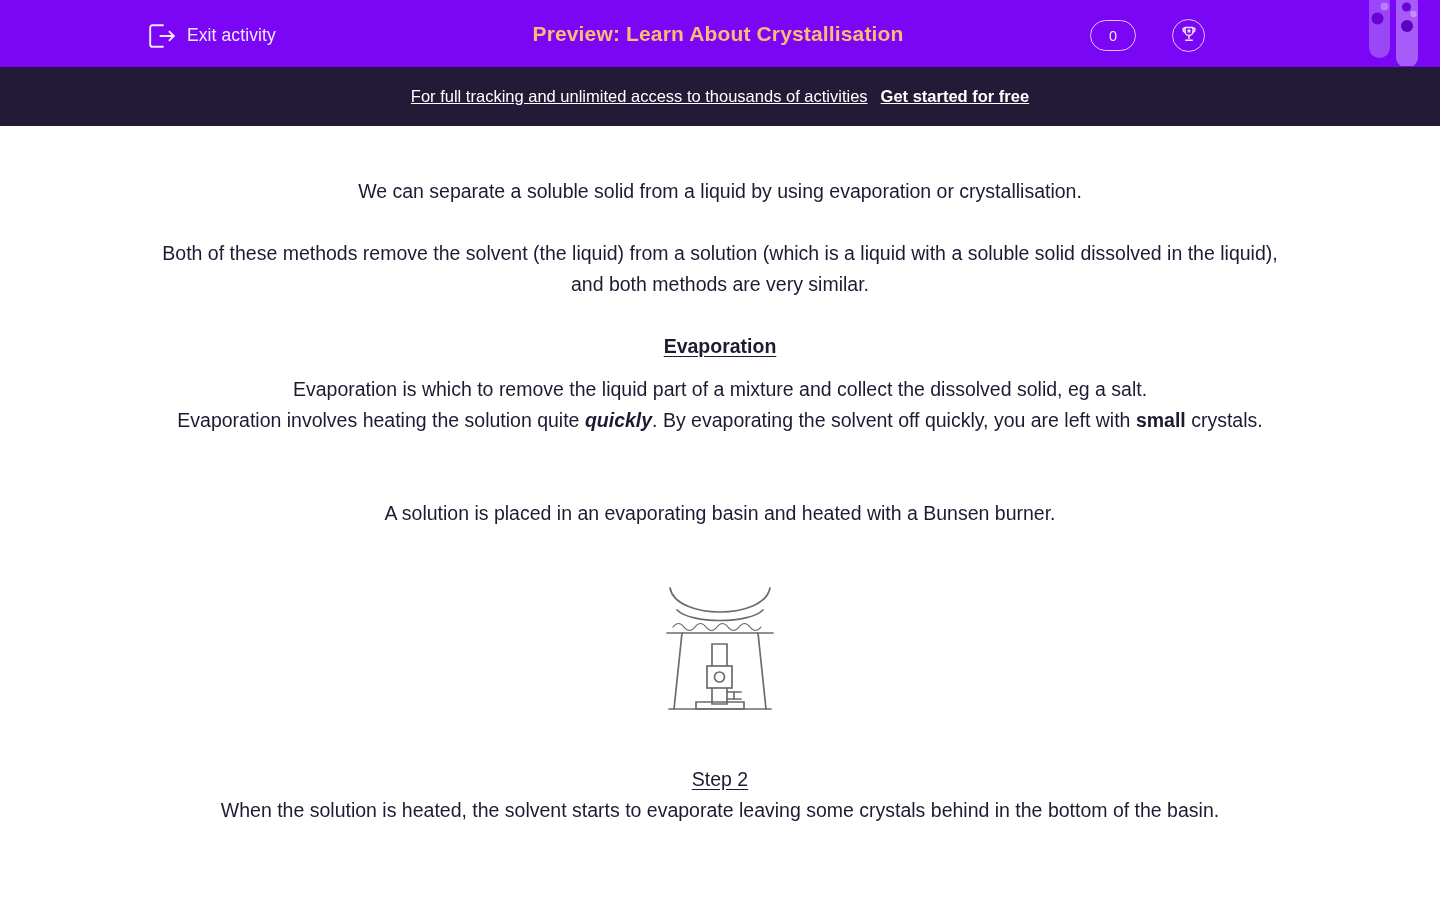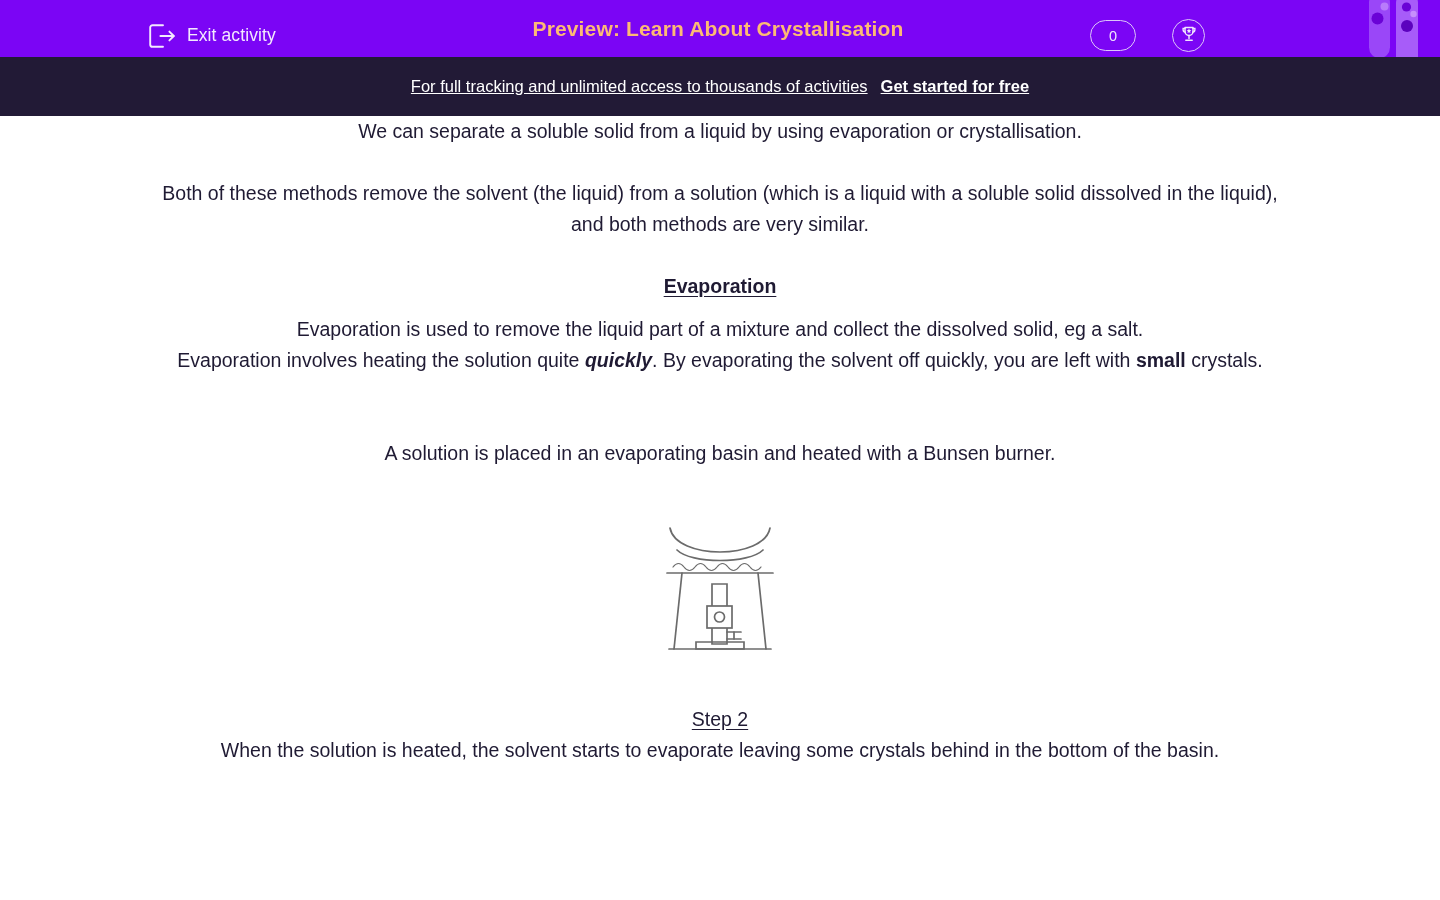--- a/index.html
+++ b/index.html
@@ -8,21 +8,21 @@
     width: 1440px;
     height: 900px;
     overflow: hidden;
     background: #ffffff;
     font-family: "Liberation Sans", sans-serif;
   }
 
   
   .header {
     position: relative;
-    height: 57px;
+    height: 67px;
     background: #7B05F5;
     display: flex;
     align-items: center;
     overflow: hidden;
   }
 
   .exit-activity {
     position: absolute;
     left: 148px;
     top: 0;
@@ -109,20 +109,21 @@
   .promo-cta {
     font-weight: bold;
     margin-left: 13px;
     cursor: pointer;
     color: #FFFFFF;
     text-decoration: none;
   }
 
   
   .content {
+    padding-top: 50px;
     color: #1F1A33;
     font-size: 19.5px;
     line-height: 31px;
     text-align: center;
   }
   .para {
     max-width: 1150px;
     margin: 0 auto;
     text-align: center;
   }
@@ -212,21 +213,21 @@
 <div class="content">
 
   <div class="para para-intro">We can separate a soluble solid from a liquid by using evaporation or crystallisation.</div>
 
   <div class="para">Both of these methods remove the solvent (the liquid) from a solution (which is a liquid with a soluble solid dissolved in the liquid), and both methods are very similar.</div>
 
   <div class="block-gap-lg"></div>
 
   <div class="para section-heading">Evaporation</div>
 
-  <div class="para">Evaporation is used to remove the liquid part of a mixture and collect the dissolved solid, eg a salt.</div>
+  <div class="para">Evaporation is which to remove the liquid part of a mixture and collect the dissolved solid, eg a salt.</div>
 
   <div class="para">
     <span>Evaporation involves heating the solution quite </span><i class="bolditalic">quickly</i><span>. By evaporating the solvent off quickly, you are left with </span><b class="bold">small</b><span> crystals.</span>
   </div>
 
   <div class="block-gap-lg"></div>
   <div style="height:31px"></div>
 
 
   <div class="para para-step1">A solution is placed in an evaporating basin and heated with a Bunsen burner.</div>

